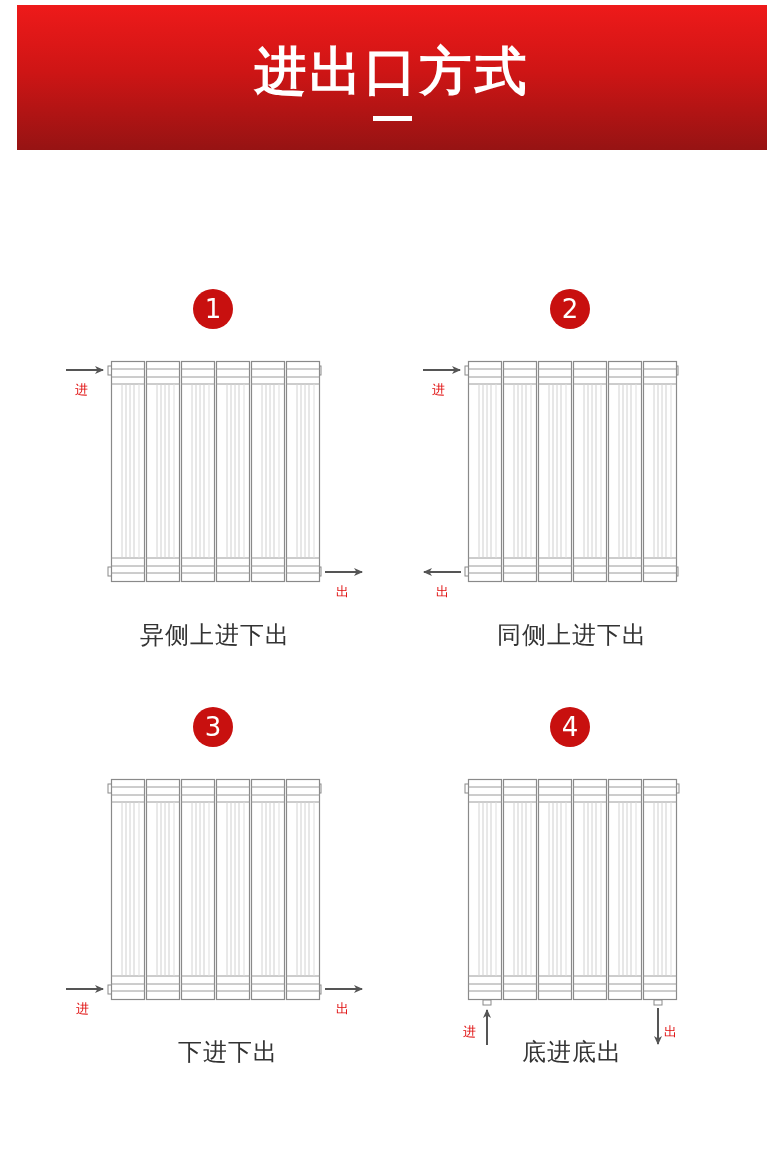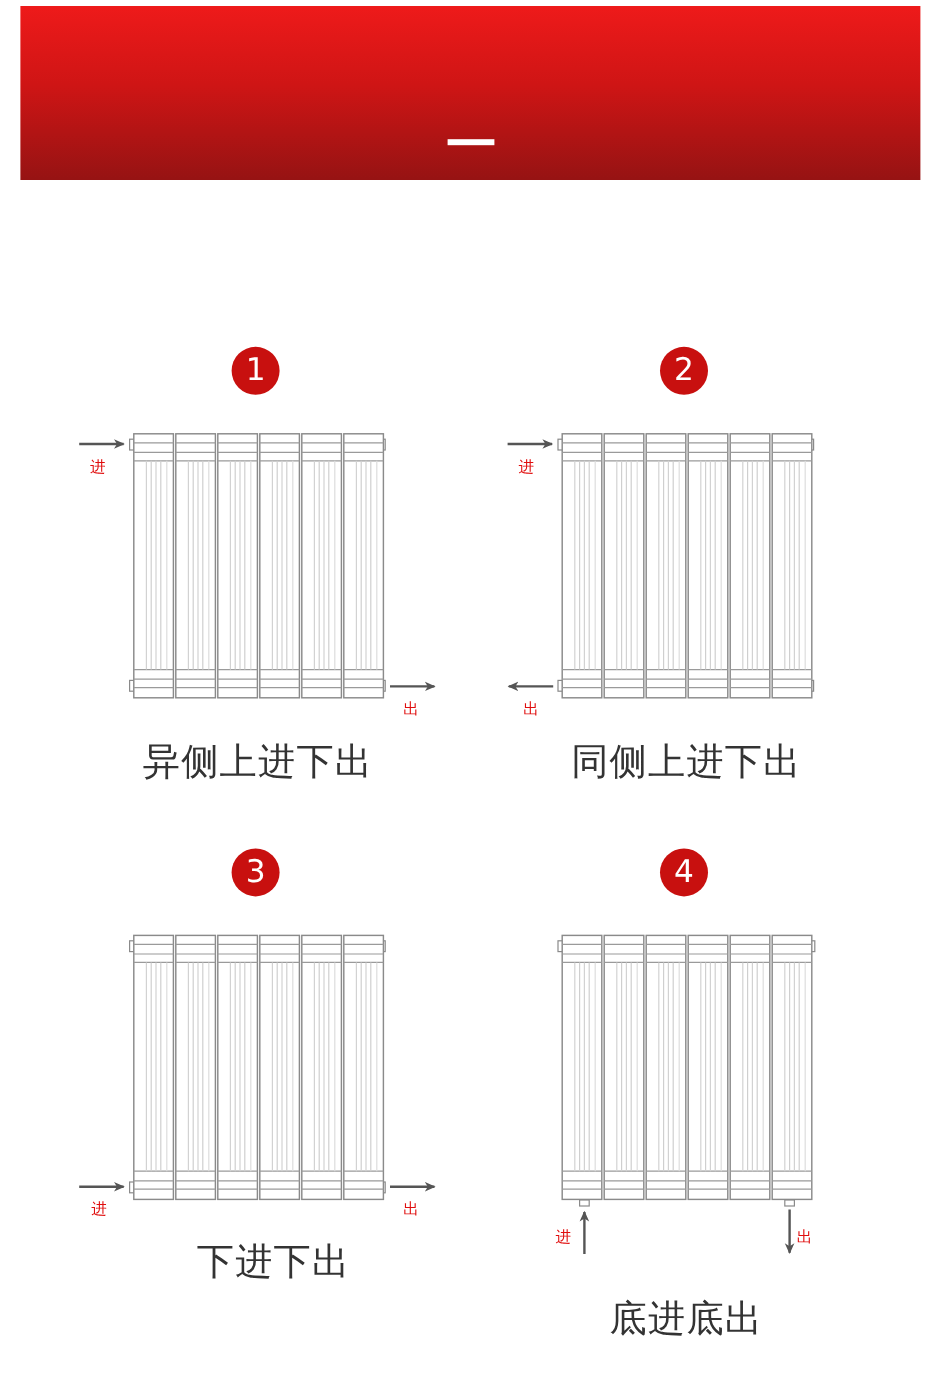--- a/index.html
+++ b/index.html
@@ -16,31 +16,32 @@
   }
   .header-bar {
     position:absolute; left:356px; top:111px; width:39px; height:5px; background:#ffffff;
   }
   .badge {
     position:absolute; width:40px; height:40px; border-radius:50%;
     background:#c8100f; color:#fff; font-size:26px; line-height:40px; text-align:center;
   }
   .caption {
     position:absolute; width:260px; text-align:center; color:#333333;
-    font-size:31px; line-height:30px; letter-spacing:1px;
+    font-size:24px; line-height:30px; letter-spacing:1px;
   }
   .rad { position:absolute; }
   .flow-label {
     position:absolute; color:#e00d0d; font-size:13px; line-height:15px;
   }
 </style>
 </head>
 <body>
 
 <div class="header">
+  <div class="header-title">进出口方式</div>
   <div class="header-bar"></div>
 </div>
 
 <svg width="0" height="0" style="position:absolute">
   <defs>
 
     <g id="rad-col">
       <rect x="0.5" y="0.5" width="33" height="220" fill="#ffffff" stroke="#8a8a8a" stroke-width="1.2"></rect>
 
       <line x1="0.5" y1="8" x2="33.5" y2="8" stroke="#9a9a9a" stroke-width="1"></line>
@@ -136,14 +137,14 @@
 
     <rect x="66" y="227" width="8" height="5" fill="#fff" stroke="#8a8a8a" stroke-width="1"></rect>
     <rect x="237" y="227" width="8" height="5" fill="#fff" stroke="#8a8a8a" stroke-width="1"></rect>
 
     <line x1="70" y1="272" x2="70" y2="237" stroke="#555" stroke-width="2" marker-end="url(#ah)"></line>
 
     <line x1="241" y1="235" x2="241" y2="271" stroke="#555" stroke-width="2" marker-end="url(#ah)"></line>
   </svg>
   <div class="flow-label" style="left:463px; top:1024px;">进</div>
   <div class="flow-label" style="left:664px; top:1024px;">出</div>
-  <div class="caption" style="left:442px; top:1037px;margin-top:47px;">底进底出</div>
+  <div class="caption" style="left:442px; top:1037px;">底进底出</div>
 </div>
 
 </body></html>

